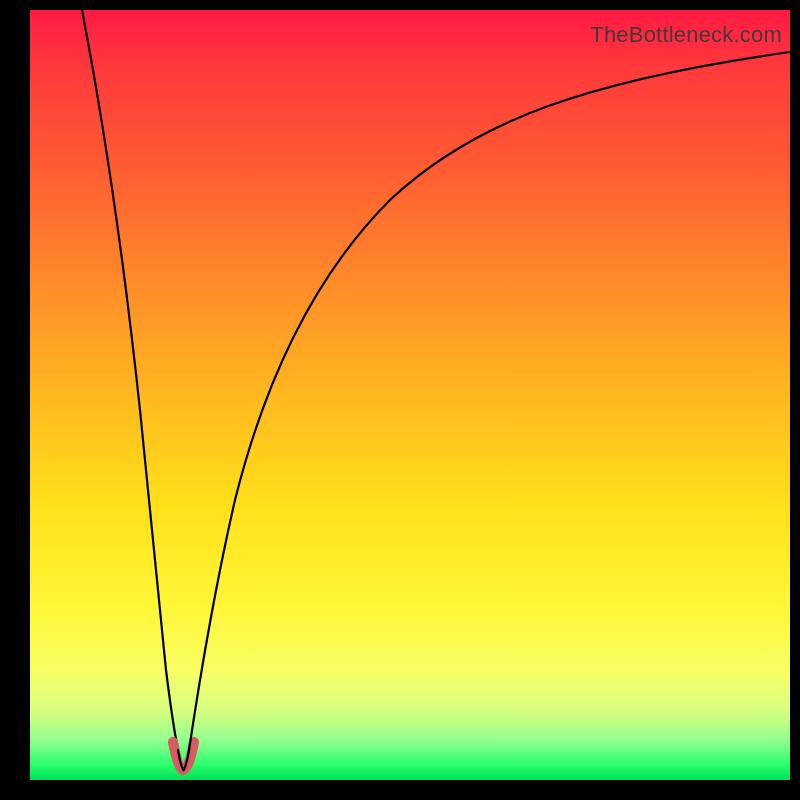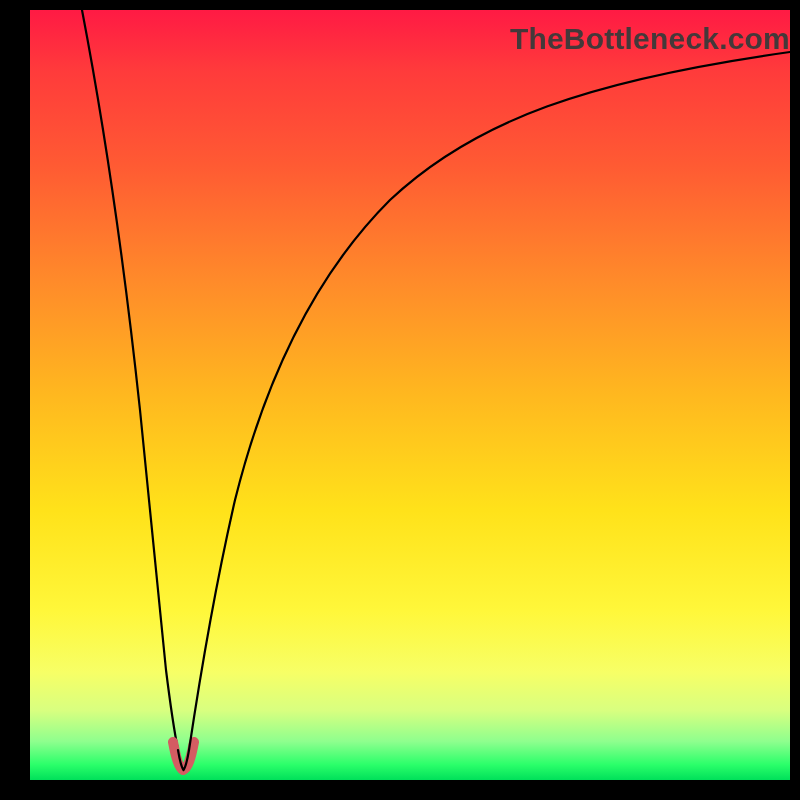--- a/index.html
+++ b/index.html
@@ -34,24 +34,24 @@
       #f7ff66 86%,
       #d8ff80 91%,
       #8eff8e 95%,
       #2bff6a 98%,
       #00e05a 100%
     );
   }
   .watermark {
     position: absolute;
     top: 12px;
-    right: 0;
+    right: 8px;
     color: #3a3a3a;
-    font-size: 30px;
-    font-weight: 700;
+    font-size: 22px;
+    font-weight: 400;
     letter-spacing: 0.2px;
     opacity: 0.95;
     white-space: nowrap;
   }
   svg.curve {
     position: absolute;
     left: 0;
     top: 0;
     width: 760px;
     height: 770px;

